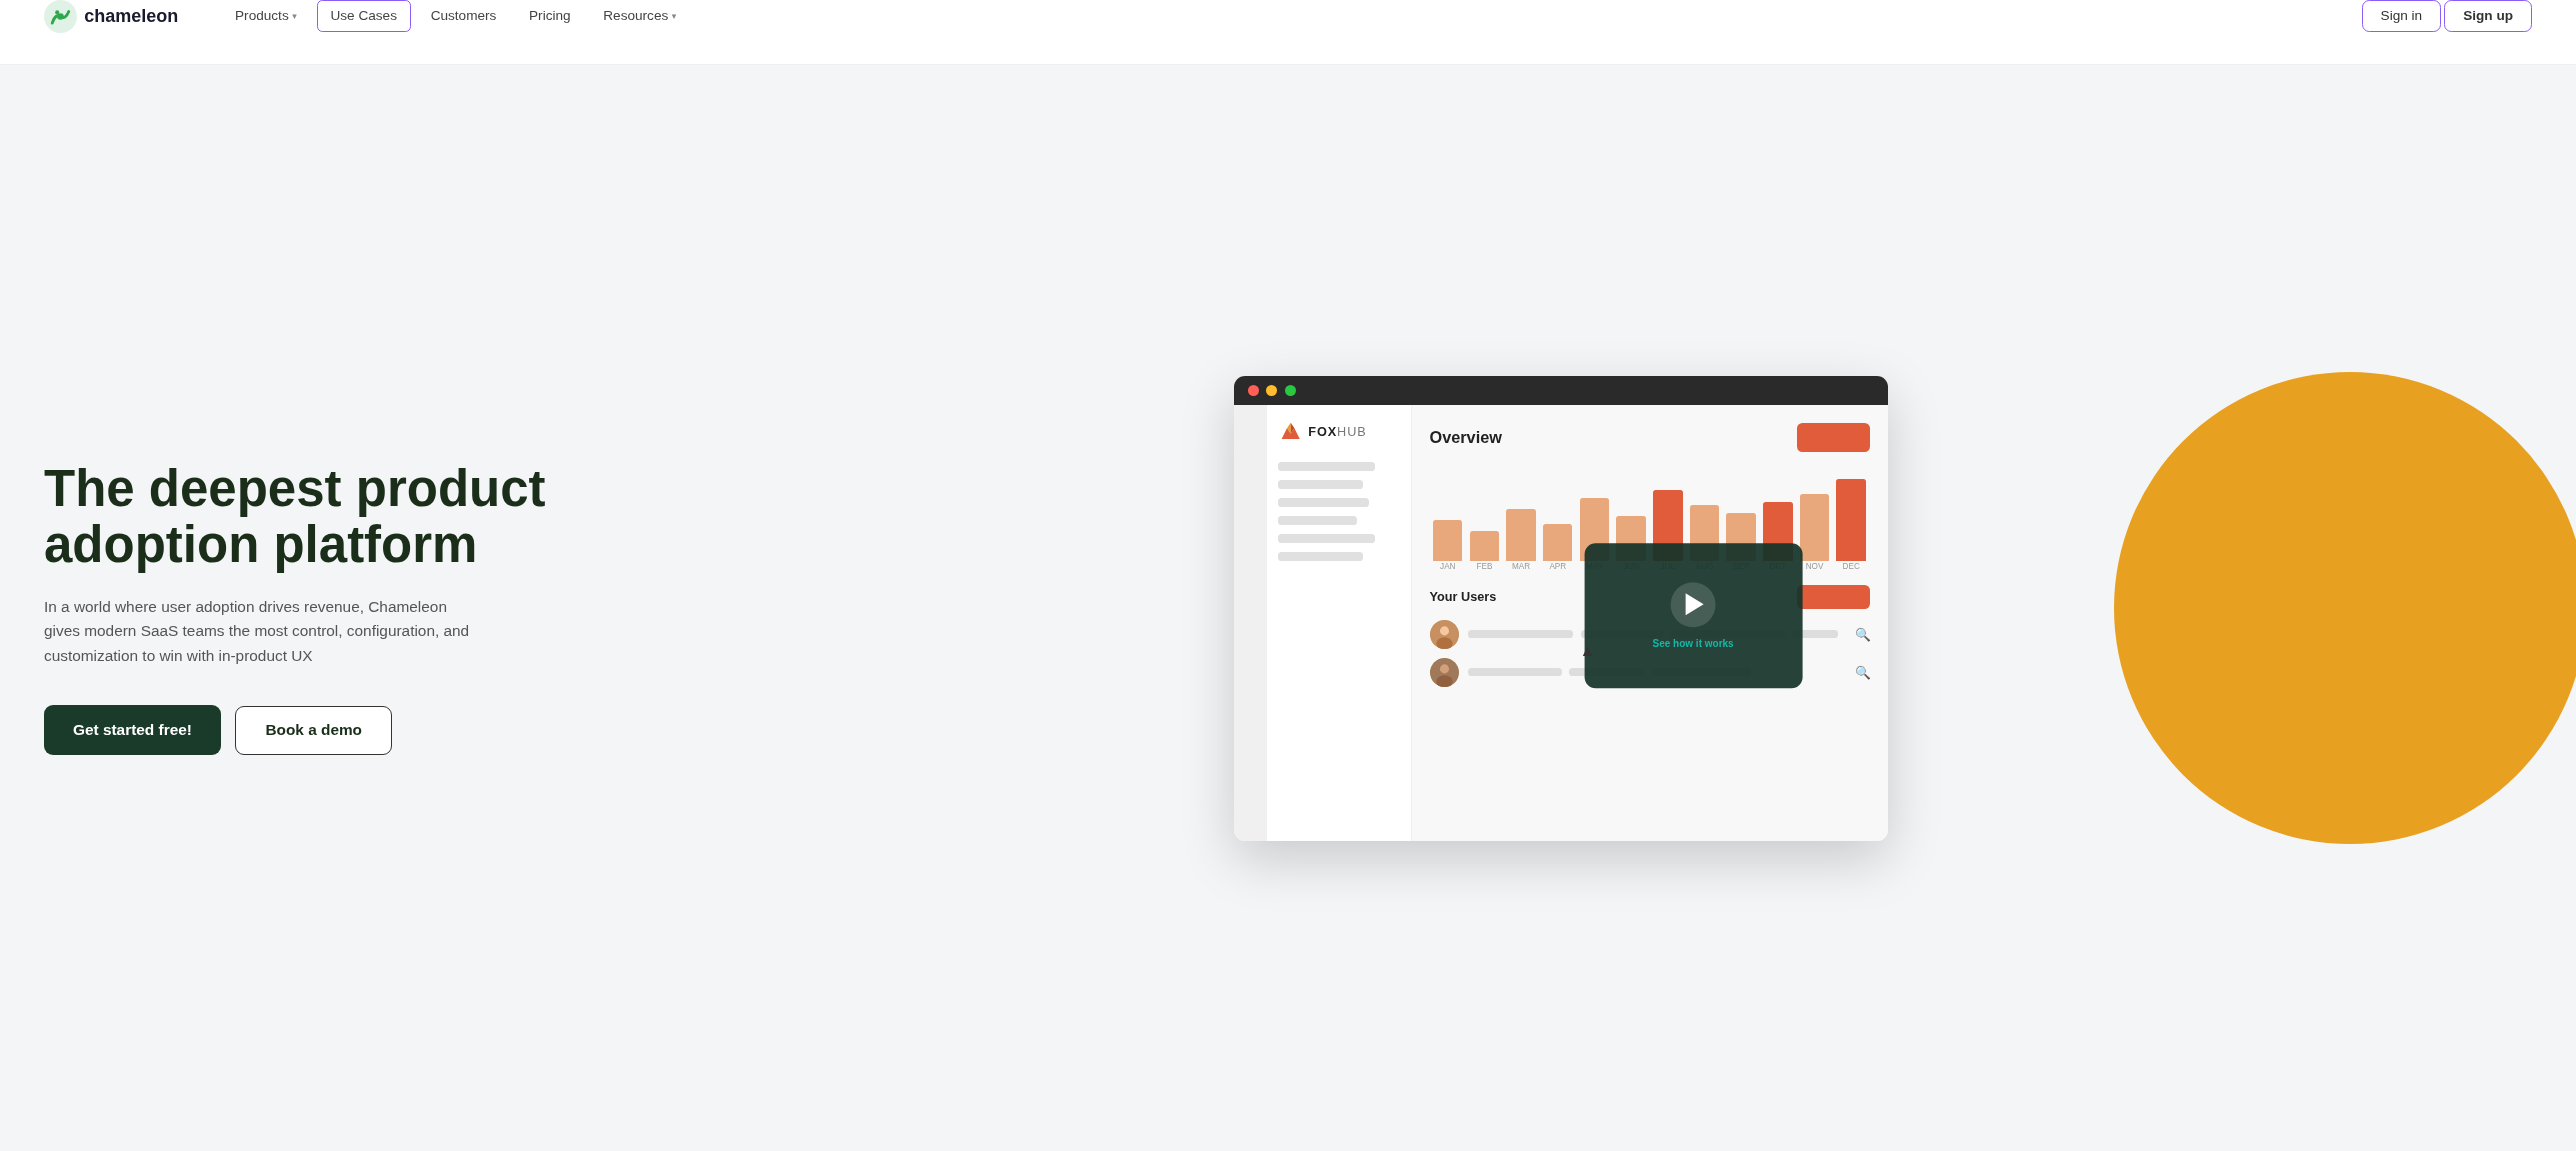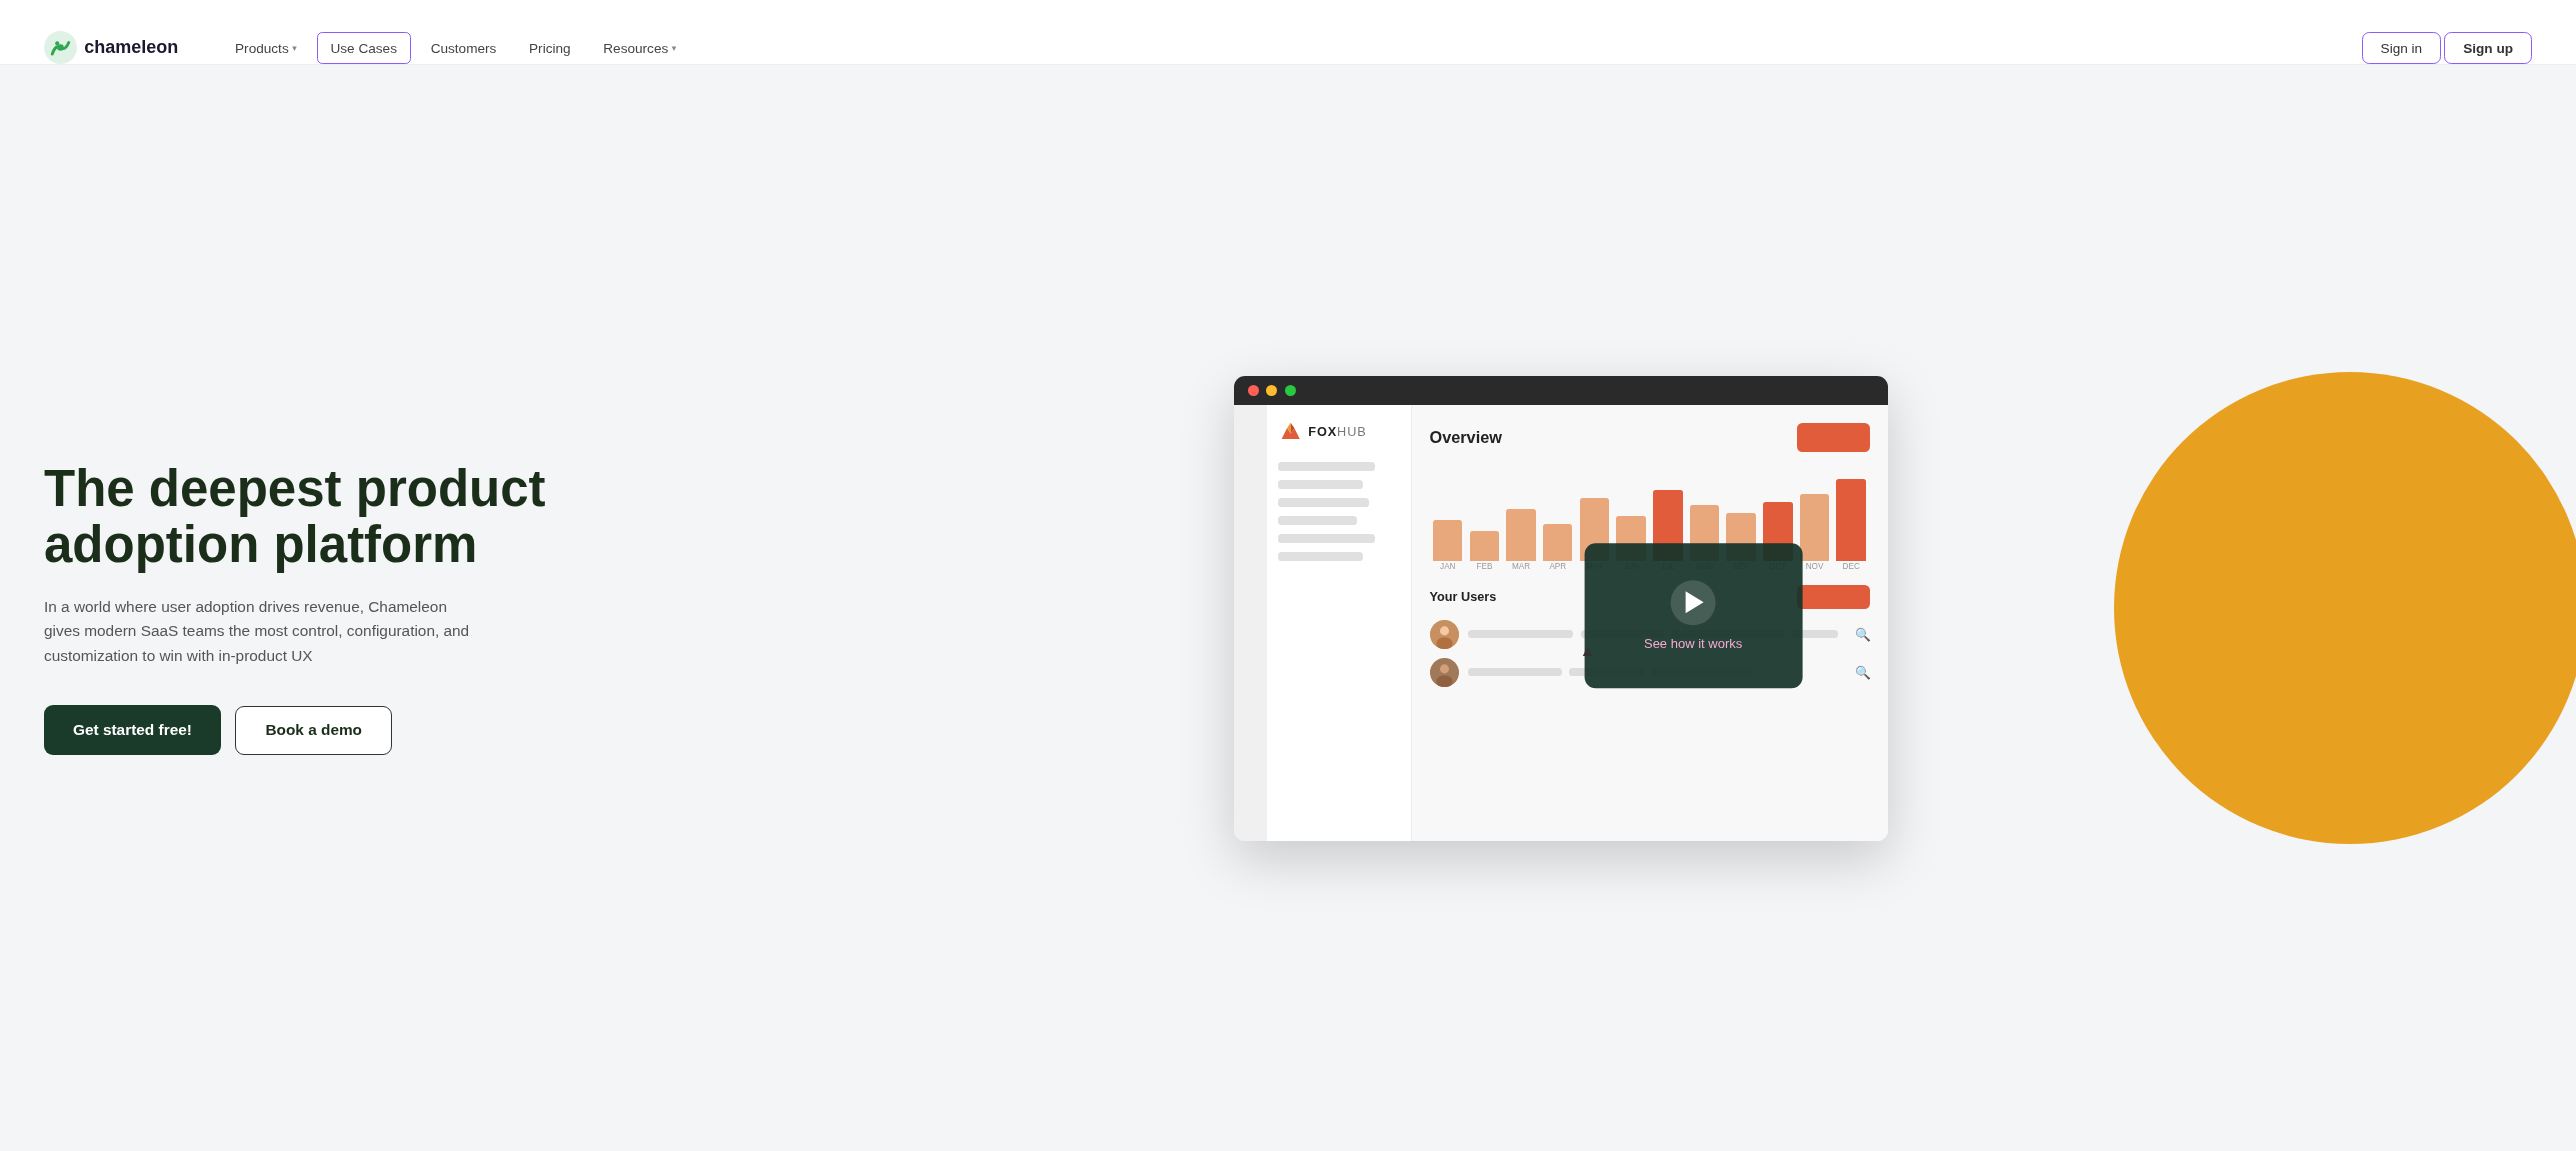--- a/index.html
+++ b/index.html
@@ -7,21 +7,21 @@
       font-family: -apple-system, BlinkMacSystemFont, 'Segoe UI', sans-serif;
       background: #f4f5f7;
       min-height: 100vh;
       overflow-x: hidden;
     }
 
     
     nav {
       background: #fff;
       display: flex;
-      align-items: flex-end;
+      align-items: flex-start;
       padding: 0 44px;
       height: 65px;
       border-bottom: 0.9px solid #eee;
       position: relative;
       z-index: 10;
     }
     .nav-logo {
       display: flex;
       align-items: center;
       gap: 7.3px;
@@ -378,23 +378,23 @@
     }
     .play-triangle {
       width: 0;
       height: 0;
       border-style: solid;
       border-width: 11px 0 11px 18px;
       border-color: transparent transparent transparent #fff;
       margin-left: 3.6px;
     }
     .video-label {
-      font-size: 13px;
-      font-weight: 400;
-      color: #f9a8d4;
+      font-size: 10px;
+      font-weight: 700;
+      color: #14b8a6;
     }
   </style>
 </head>
 <body>
 
 <nav>
   <a class="nav-logo" href="#">
     <svg class="logo-icon" viewBox="0 0 40 40" fill="none" xmlns="http://www.w3.org/2000/svg">
       <circle cx="20" cy="20" r="20" fill="#2da84f" opacity="0.15"></circle>
       <path d="M10 28 Q14 16 20 20 Q26 24 30 14" stroke="#2da84f" stroke-width="3.5" fill="none" stroke-linecap="round"></path>

